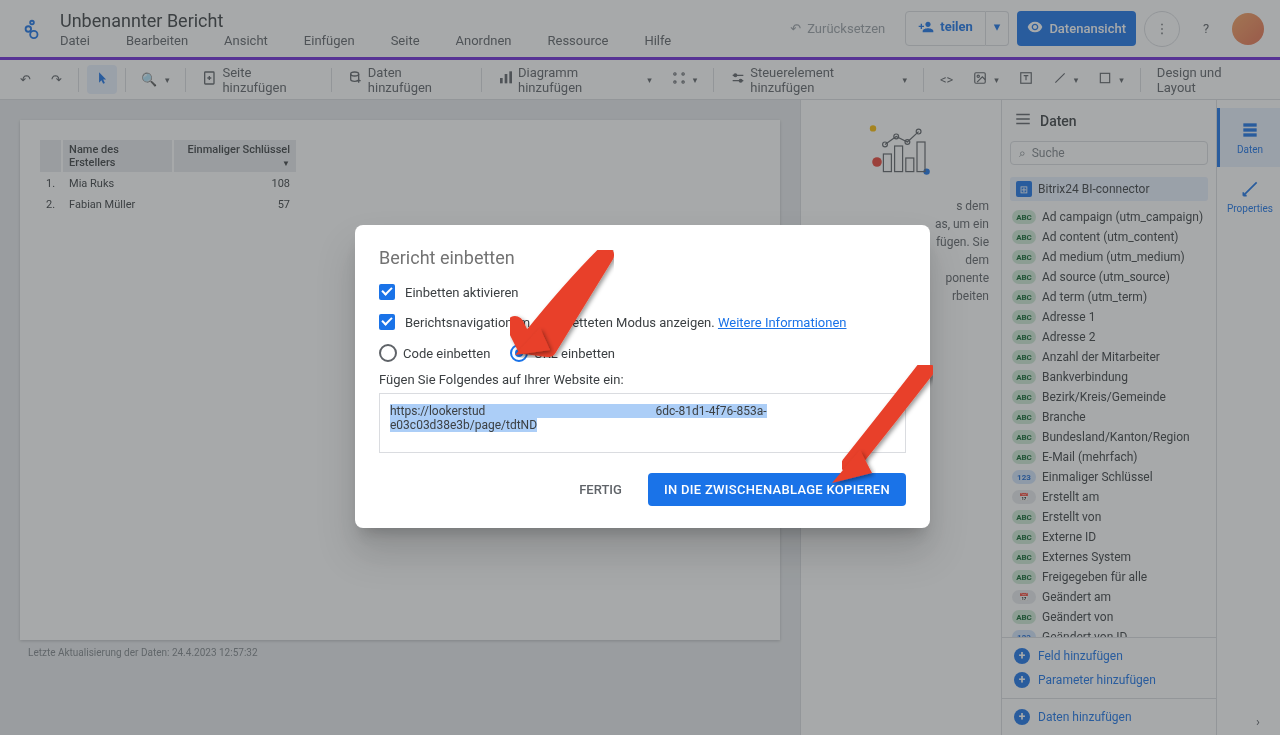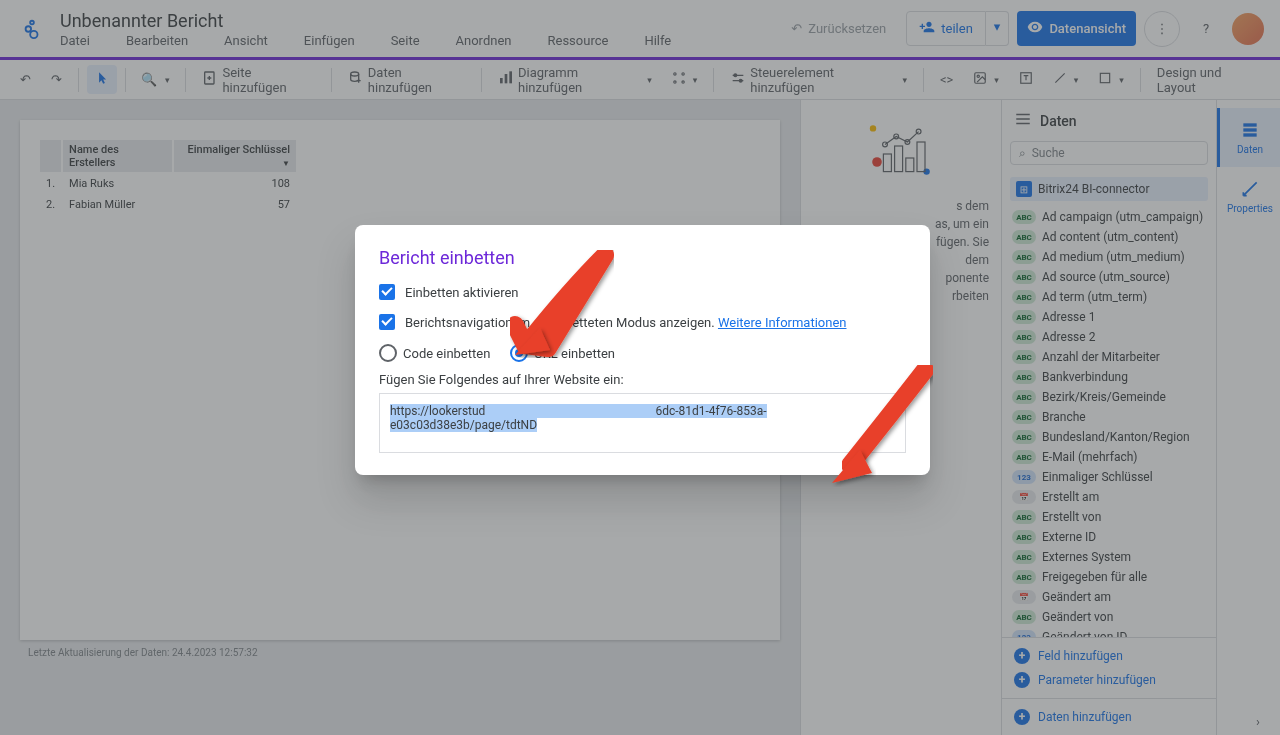--- a/index.html
+++ b/index.html
@@ -6,21 +6,21 @@
 body{background:#f1f3f4;width:1280px;height:735px;overflow:hidden;position:relative;font-size:13px;color:#3c4043}
 .header{height:60px;padding:4px 16px;display:flex;align-items:center;background:#fff;border-bottom:3px solid #6d28d9}
 .logo{width:32px;height:32px;display:flex;align-items:center;justify-content:center;color:#1a73e8;margin-right:12px}
 .title-area{flex:1}
 .doc-title{font-size:18px;color:#3c4043;line-height:24px}
 .menu-bar{display:flex;gap:36px;font-size:13px;color:#5f6368}
 .menu-bar span{cursor:pointer}
 .header-actions{display:flex;align-items:center;gap:8px}
 .text-btn{display:flex;align-items:center;gap:6px;padding:7px 12px;border-radius:4px;font-size:13px;cursor:pointer;color:#5f6368}
 .text-btn.reset{color:#9aa0a6}
-.share-btn{border:1px solid #dadce0;color:#1a73e8;padding:7px 12px;border-radius:4px 0 0 4px;display:flex;align-items:center;gap:6px;font-weight:400}
+.share-btn{border:1px solid #dadce0;color:#1a73e8;padding:7px 12px;border-radius:4px 0 0 4px;display:flex;align-items:flex-start;gap:6px;font-weight:700}
 .share-dd{border:1px solid #dadce0;border-left:none;border-radius:0 4px 4px 0;padding:7px 8px;color:#1a73e8}
 .view-btn{background:#1a73e8;color:#fff;padding:8px 10px;border-radius:4px;display:flex;align-items:center;gap:6px;font-weight:500}
 .icon-btn{width:36px;height:36px;border-radius:50%;border:1px solid #dadce0;display:flex;align-items:center;justify-content:center;color:#5f6368;cursor:pointer}
 .avatar{width:32px;height:32px;border-radius:50%;background:linear-gradient(135deg,#f4a261,#e76f51)}
 .toolbar{height:40px;background:#fff;border-bottom:1px solid #dadce0;display:flex;align-items:center;padding:0 12px;gap:4px}
 .tb-btn{padding:6px 8px;border-radius:4px;color:#5f6368;display:flex;align-items:center;gap:4px;font-size:13px;cursor:pointer}
 .tb-btn.active{background:#e8f0fe;color:#1a73e8}
 .tb-sep{width:1px;height:24px;background:#dadce0;margin:0 4px}
 .tb-dd::after{content:'▾';font-size:9px;margin-left:3px;color:#5f6368}
 .body{display:flex;height:635px}
@@ -48,21 +48,21 @@
 .field-type.date{color:#5f6368;background:#e8eaed}
 .add-links{padding:6px 8px;border-top:1px solid #dadce0}
 .add-link{display:flex;align-items:center;gap:8px;padding:4px;font-size:12px;color:#1a73e8;cursor:pointer}
 .plus-circle{width:16px;height:16px;border-radius:50%;background:#1a73e8;color:#fff;display:flex;align-items:center;justify-content:center;font-size:12px;font-weight:bold}
 .side-tabs{width:64px;border-left:1px solid #dadce0;padding-top:8px}
 .side-tab{padding:12px 4px;text-align:center;font-size:10px;color:#1a73e8;cursor:pointer;border-left:3px solid transparent}
 .side-tab.active{background:#e8f0fe;border-left-color:#1a73e8}
 .side-tab svg{display:block;margin:0 auto 4px}
 .scrim{position:absolute;inset:0;background:rgba(60,64,67,0.45);z-index:50}
 .dialog{position:absolute;top:225px;left:355px;width:575px;background:#fff;border-radius:8px;box-shadow:0 11px 15px -7px rgba(0,0,0,.2),0 24px 38px 3px rgba(0,0,0,.14);z-index:60;padding:22px 24px}
-.dialog h2{font-size:18px;font-weight:400;color:#6d28d9;margin-bottom:16px}
+.dialog h2{font-size:18px;font-weight:400;color:#737373;margin-bottom:16px}
 .chk-row{display:flex;align-items:center;gap:10px;margin-bottom:14px;font-size:13px}
 .chk{width:16px;height:16px;background:#1a73e8;border-radius:2px;position:relative}
 .chk::after{content:'';position:absolute;left:5px;top:1px;width:4px;height:8px;border:solid #fff;border-width:0 2px 2px 0;transform:rotate(45deg)}
 .chk-row a{color:#1a73e8;text-decoration:underline}
 .radio-row{display:flex;align-items:center;gap:20px;margin-bottom:10px;font-size:13px}
 .radio{width:18px;height:18px;border:2px solid #5f6368;border-radius:50%;display:inline-block;margin-right:6px;vertical-align:middle;position:relative}
 .radio.sel{border-color:#1a73e8}
 .radio.sel::after{content:'';position:absolute;inset:3px;background:#1a73e8;border-radius:50%}
 .radio-opt{display:flex;align-items:center;cursor:pointer}
 .paste-label{font-size:13px;margin-bottom:6px}
@@ -435,20 +435,24 @@
         <span class="radio"></span>
         <span>Code einbetten</span>
       </label>
     <label class="radio-opt">
         <span class="radio sel"></span>
         <span>URL einbetten</span>
       </label>
   </div>
   <div class="paste-label">Fügen Sie Folgendes auf Ihrer Website ein:</div>
   <div class="url-box"><span class="sel-text"><span>https://lookerstud</span><span style="display:inline-block;width:170px"></span><span>6dc-81d1-4f76-853a-e03c03d38e3b/page/tdtND</span></span></div>
+  <div class="dialog-actions">
+    <div class="btn-flat">Fertig</div>
+    <div class="btn-primary">In die Zwischenablage kopieren</div>
+  </div>
 </div>
 
 <svg class="arrow" style="top:250px;left:510px" width="110" height="120" viewBox="0 0 110 120">
     <defs>
       <filter id="s1">
         <feDropShadow dx="2" dy="2" stdDeviation="2" flood-opacity="0.4"></feDropShadow>
       </filter>
     </defs>
     <path d="M95 5 L15 95 L5 75 L15 95 L38 98 Z M95 5 Q60 40 20 90" fill="#e8412b" stroke="#e8412b" stroke-width="18" stroke-linecap="round" stroke-linejoin="round" filter="url(#s1)"></path>
     <path d="M 30 78 L 5 105 L 40 100 Z" fill="#e8412b" filter="url(#s1)"></path>

